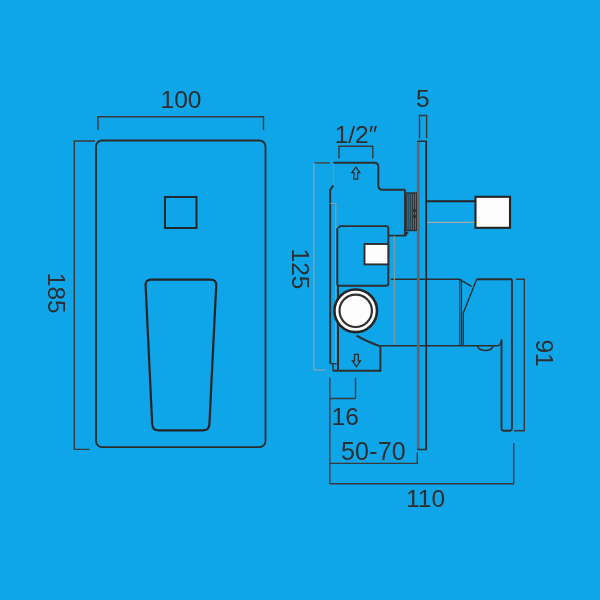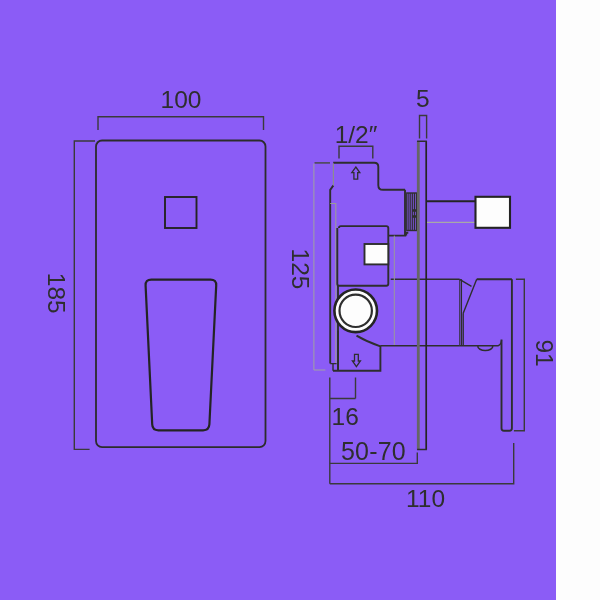--- a/index.html
+++ b/index.html
@@ -1,16 +1,16 @@
 <!DOCTYPE html>
 <html><head>
 <meta charset="utf-8">
 <style>
   html,body{margin:0;padding:0;background:#fdfdfd;}
-  #page{width:556px;height:600px;position:relative;background:#8b5cf6;}
+  #page{width:600px;height:600px;position:relative;background:#0ea5e9;}
   svg{position:absolute;left:0;top:0;}
   text{font-family:"Liberation Sans",sans-serif;fill:#2e2e2e;}
 </style>
 </head>
 <body>
 <div id="page">
 <svg width="600" height="600" viewBox="0 0 600 600" fill="none">
 
 <g>
 <text x="181" y="108" font-size="24.5" text-anchor="middle">100</text>

